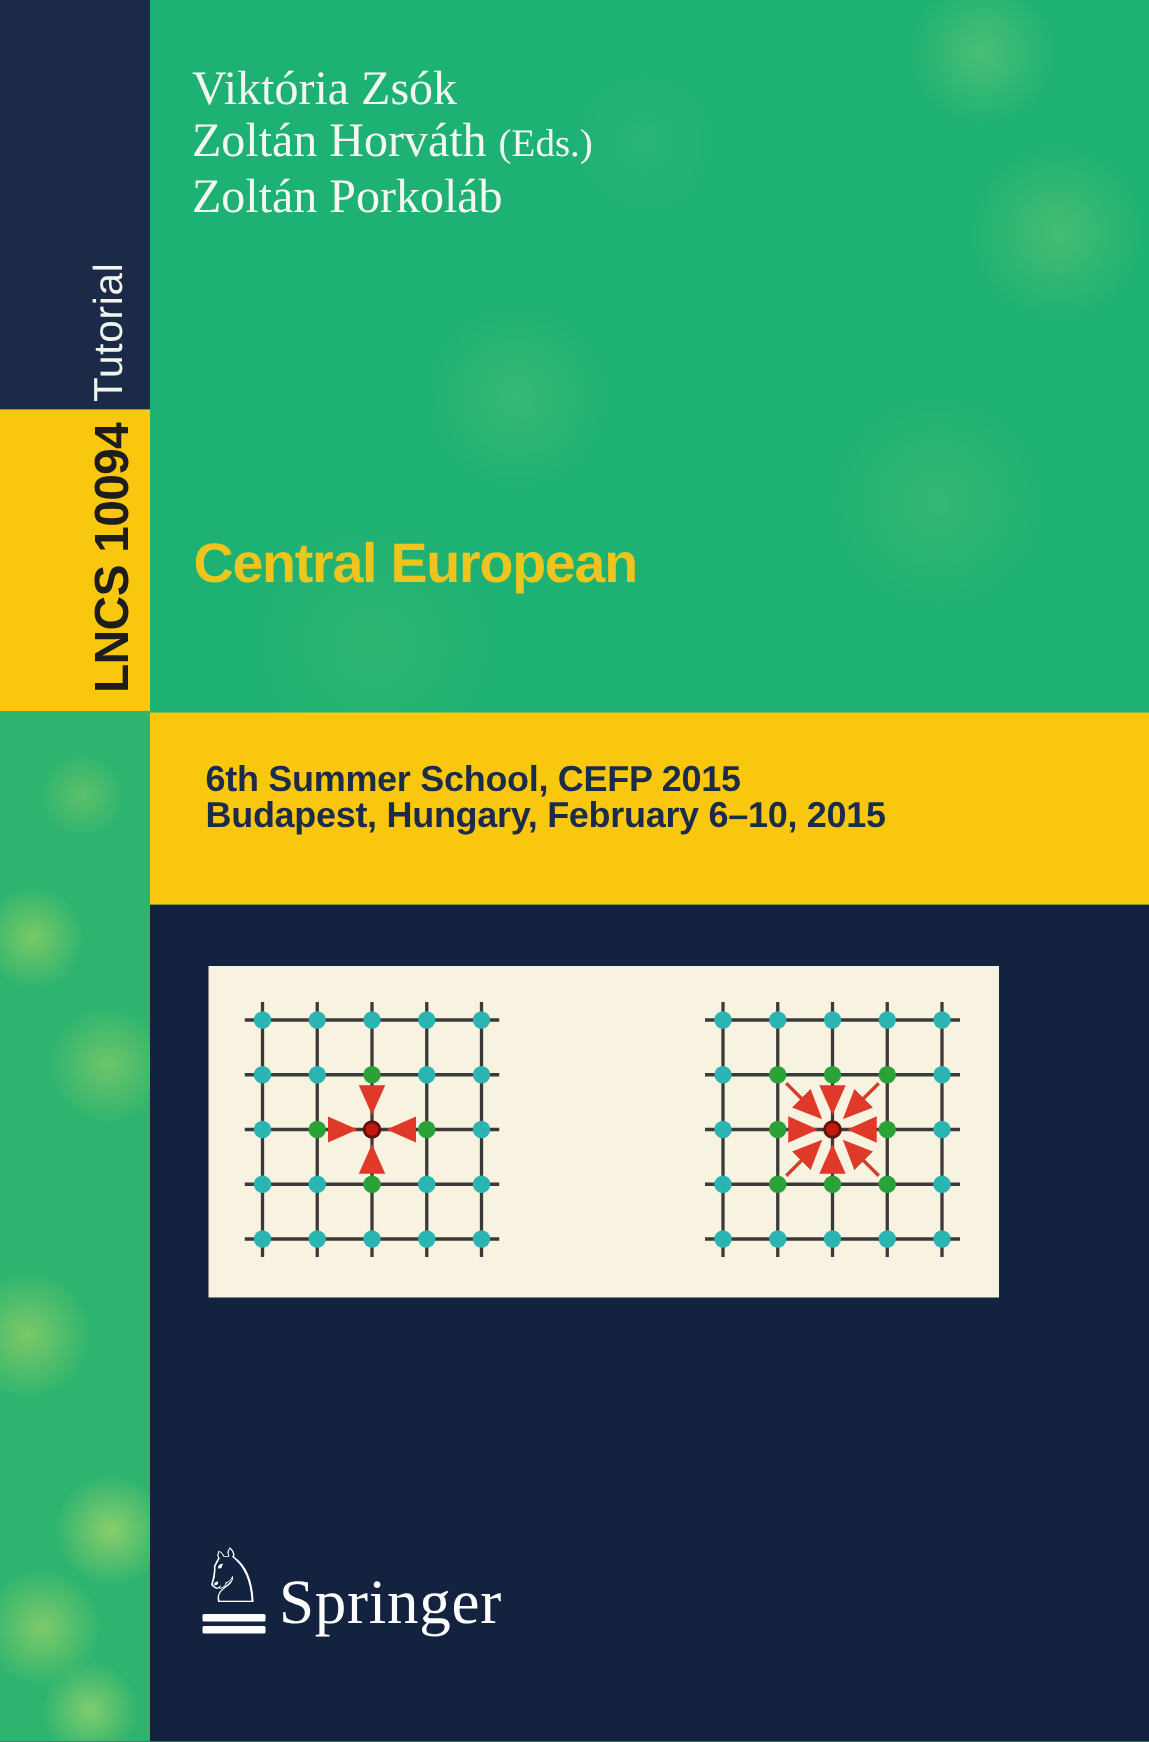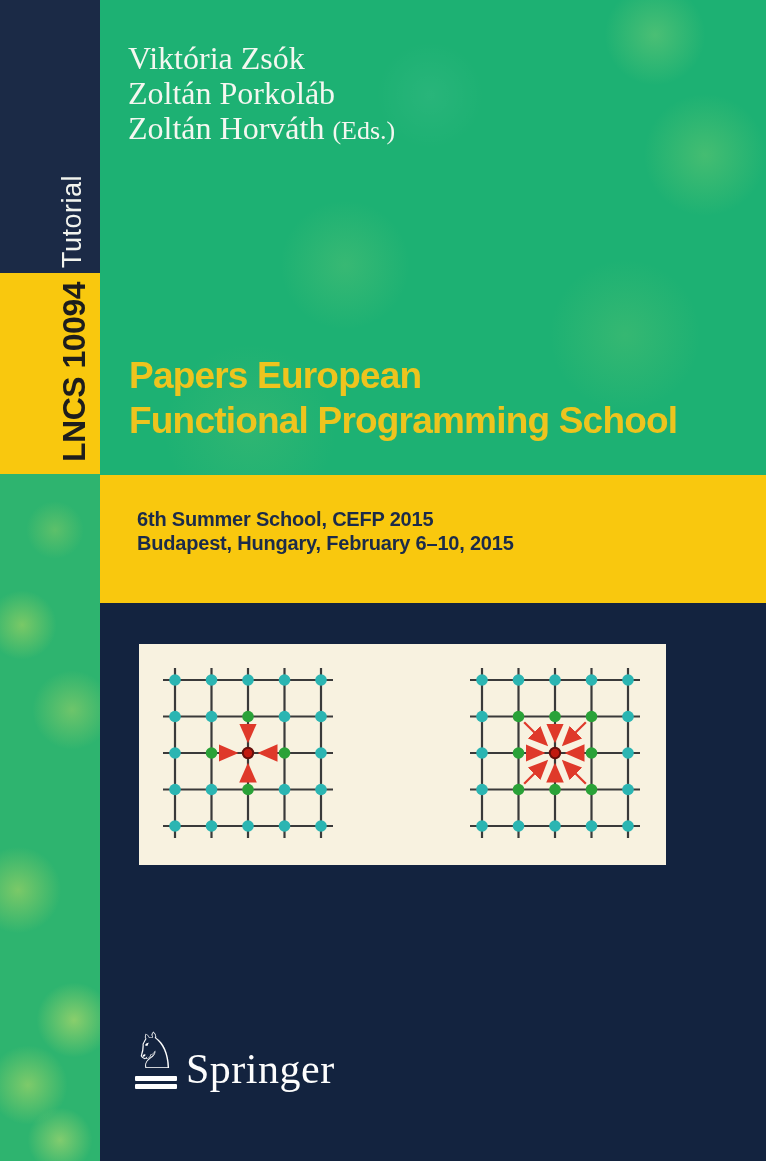--- a/index.html
+++ b/index.html
@@ -43,21 +43,21 @@
   .eds-suffix{font-size:26px;}
   
   .title{
     position:absolute;left:129px;top:353px;
     font-size:37px;line-height:45px;font-weight:bold;color:#eec41e;letter-spacing:-.8px;
   }
   
   .subtitle-band{position:absolute;left:100px;top:475px;width:666px;height:128px;background:#f9c80e;}
   .subtitle{
     position:absolute;left:37px;top:33px;
-    font-size:20px;line-height:23.5px;font-weight:bold;color:#1b2b4a;letter-spacing:-.2px;
+    font-size:24px;line-height:23.5px;font-weight:bold;color:#1b2b4a;letter-spacing:-.2px;
   }
   
   .navy-panel{position:absolute;left:100px;top:603px;width:666px;height:558px;background:#13233f;}
   
   .figure-box{position:absolute;left:139px;top:644px;width:527px;height:221px;background:#f8f2e0;}
   .grid-svg{position:absolute;top:24px;}
   .grid-left{left:24px;}
   .grid-right{left:331px;}
   
   .horse{
@@ -78,27 +78,26 @@
 <div class="cover">
 
   <div class="spine-green"></div>
   <div class="spine-navy"></div>
   <div class="spine-yellow"></div>
   <span class="vtext series-label">Tutorial</span>
   <span class="vtext volume-label">LNCS 10094</span>
 
   <div class="editors">
     <div>Viktória Zsók</div>
+    <div><span>Zoltán Horváth</span> <span class="eds-suffix">(Eds.)</span></div>
     <div>Zoltán Porkoláb</div>
-    <div><span>Zoltán Horváth</span> <span class="eds-suffix">(Eds.)</span></div>
   </div>
 
   <div class="title">
-    <div>Papers European</div>
-    <div>Functional Programming School</div>
+    <div>Central European</div>
   </div>
 
   <div class="navy-panel"></div>
 
   <div class="subtitle-band">
     <div class="subtitle">
       <div>6th Summer School, CEFP 2015</div>
       <div>Budapest, Hungary, February 6–10, 2015</div>
     </div>
   </div>

